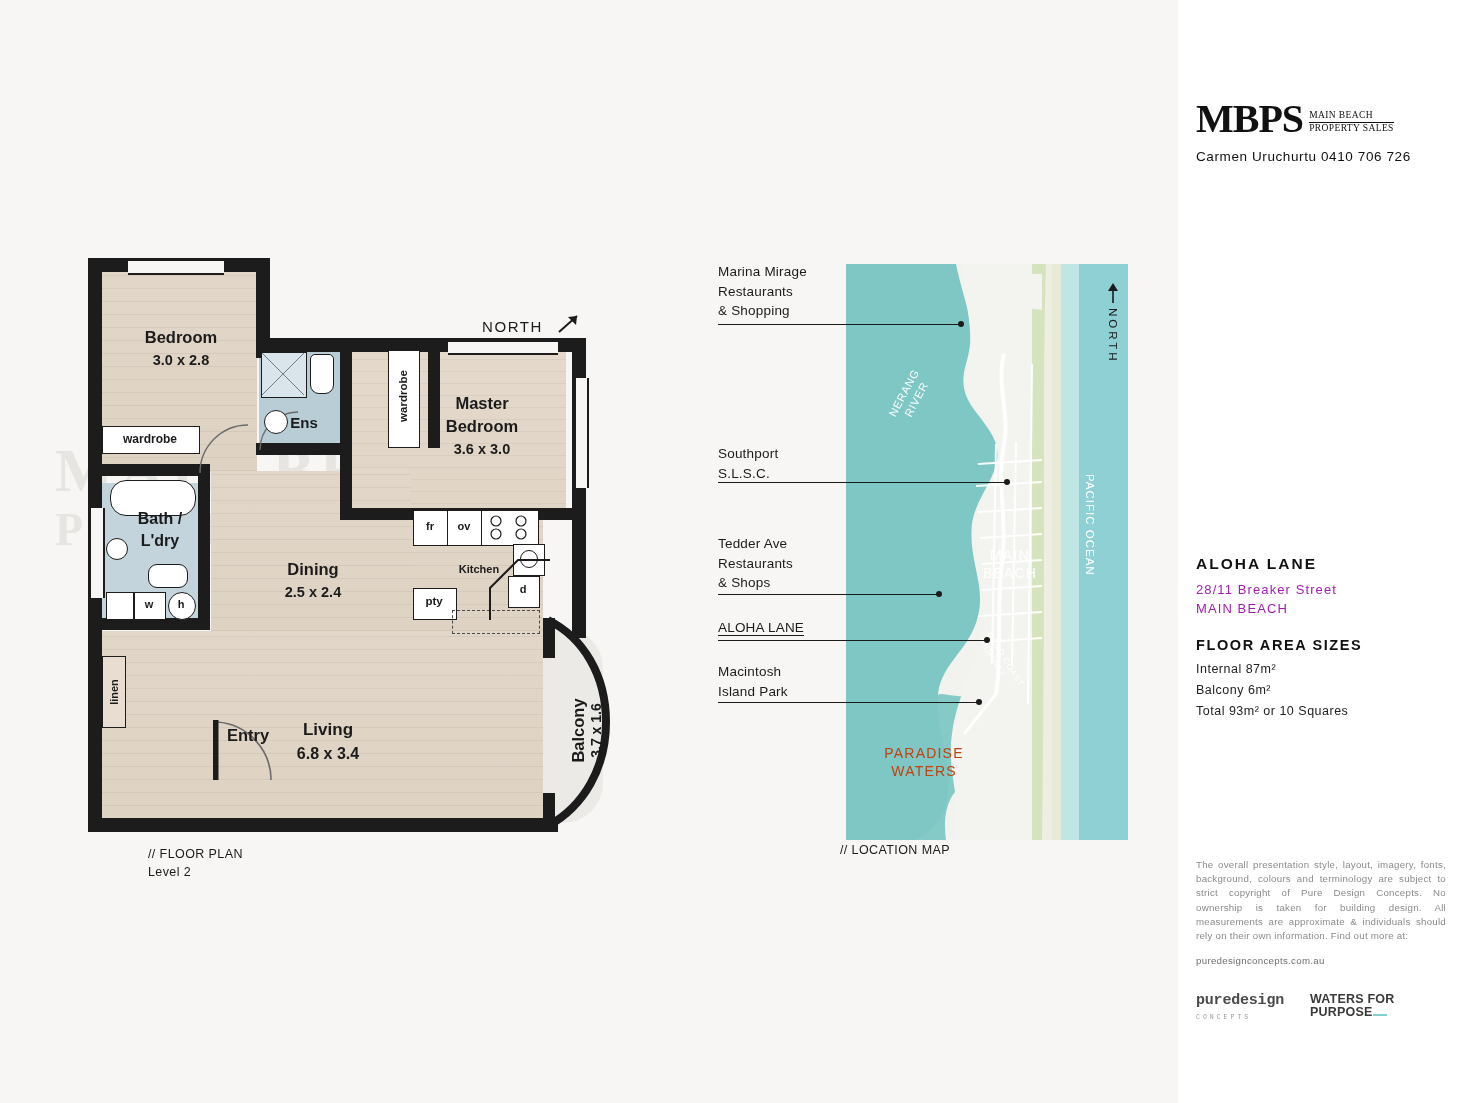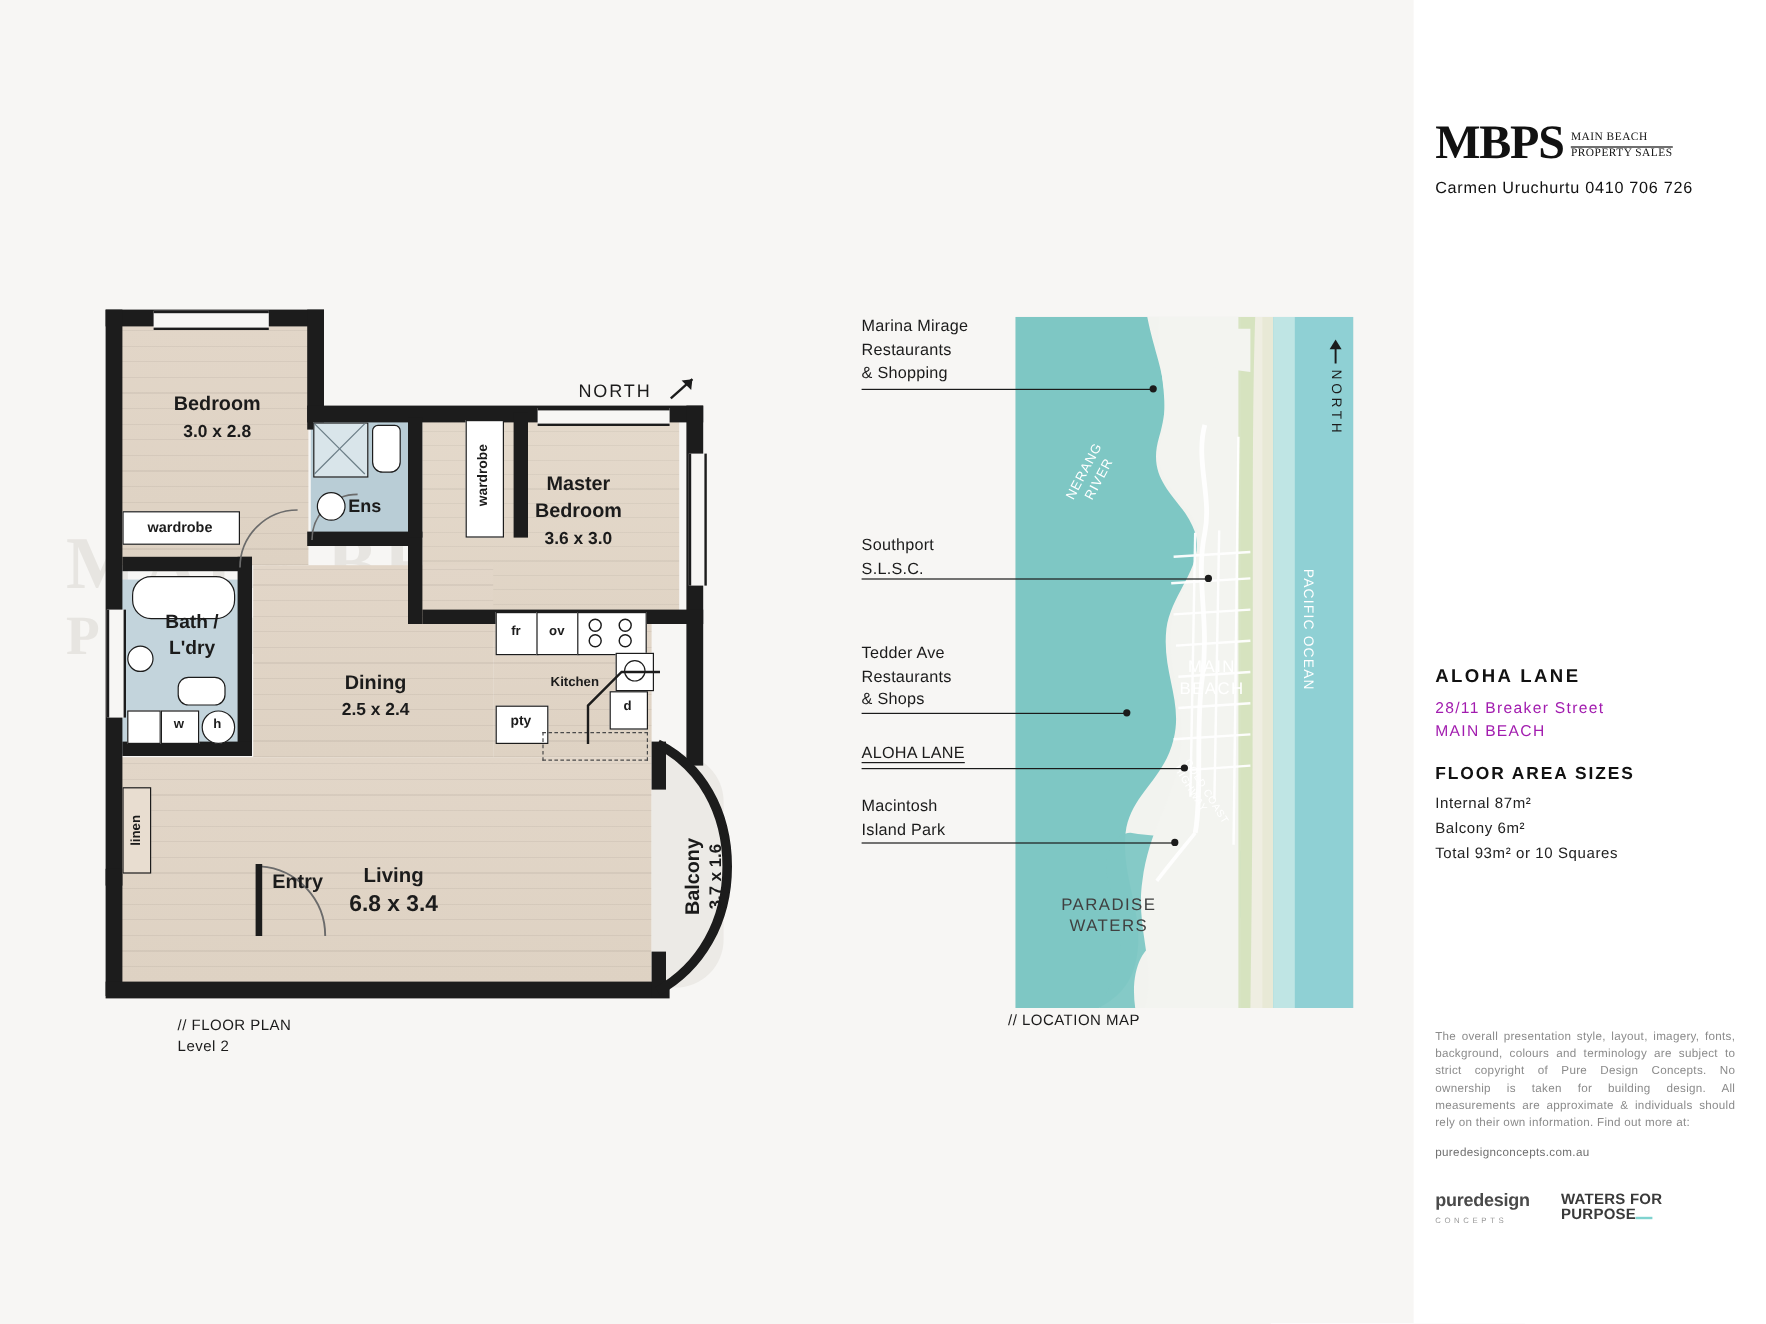--- a/index.html
+++ b/index.html
@@ -23,21 +23,21 @@
   .specs{margin-top:17px;font-size:12.5px;letter-spacing:1px;line-height:19px;color:#222;}
   .fas-title{margin-top:19px;font-size:14.5px;letter-spacing:1.6px;font-weight:bold;color:#111;}
   .fas{margin-top:6px;font-size:12.5px;letter-spacing:.5px;line-height:21px;color:#222;}
 
   .disclaimer{position:absolute;left:1196px;top:858px;width:250px;font-size:9.7px;line-height:14.2px;
               letter-spacing:.25px;color:#8b8b8b;text-align:justify;}
   .disclaimer .site{display:block;margin-top:11px;color:#6f6f6f;letter-spacing:.3px;}
 
   
   .logos{position:absolute;left:1196px;top:993px;width:250px;display:flex;align-items:flex-start;gap:26px;}
-  .pdc{font-size:15px;font-weight:bold;color:#4a4a4a;letter-spacing:-.2px;line-height:15px;}
+  .pdc{font-size:15px;font-weight:bold;color:#4a4a4a;letter-spacing:-.2px;line-height:15px;font-family:Liberation Mono, monospace;}
   .pdc small{display:block;font-size:6.5px;letter-spacing:3px;font-weight:normal;color:#9a9a9a;margin-top:2px;}
   .pfp{font-size:12.5px;font-weight:bold;color:#3a3a3a;line-height:13px;letter-spacing:.2px;}
   .pfp .u{display:inline-block;border-bottom:2px solid #7fd3cf;width:14px;}
 
   
   .watermark{position:absolute;left:55px;top:440px;width:1090px;text-align:left;
              font-family:"Liberation Serif", serif;font-weight:bold;color:#e7e5e1;
              font-size:62px;letter-spacing:6px;line-height:60px;pointer-events:none;}
   .watermark div:nth-child(2){font-size:46px;letter-spacing:5px;}
 
@@ -68,21 +68,21 @@
   .mapcap{position:absolute;left:840px;top:843px;font-size:12.5px;letter-spacing:.4px;color:#1b1b1b;}
   .fpcap{position:absolute;left:148px;top:845px;font-size:12.5px;letter-spacing:.4px;color:#1b1b1b;line-height:18px;}
   .poi{position:absolute;font-size:13.5px;letter-spacing:.2px;line-height:19.5px;color:#1b1b1b;}
   .poi.u span{border-bottom:1px solid #1b1b1b;}
   .leader{position:absolute;height:1px;background:#1b1b1b;}
   .dot{position:absolute;width:6px;height:6px;border-radius:50%;background:#1b1b1b;}
   .mapnorth{position:absolute;right:8px;top:18px;font-size:12px;letter-spacing:.5px;color:#1b1b1b;text-align:center;line-height:15px;}
   .oceanlbl{position:absolute;font-size:11.5px;letter-spacing:1px;color:#ffffff;line-height:13px;text-align:center;}
   .riverlbl{position:absolute;font-size:11px;letter-spacing:.8px;color:#ffffff;font-weight:normal;}
   .mblbl{position:absolute;font-size:14px;letter-spacing:1.2px;color:#ffffff;text-align:center;line-height:18px;}
-  .pwlbl{position:absolute;font-size:14px;letter-spacing:1.2px;color:#404040;text-align:center;line-height:18px;}
+  .pwlbl{position:absolute;font-size:14px;letter-spacing:1.2px;color:#c2410c;text-align:center;line-height:18px;}
   .hwy{position:absolute;font-size:8.5px;letter-spacing:.6px;color:#ffffff;}
 </style>
 </head>
 <body>
 
 <div class="page"></div>
 <div class="rightpanel"></div>
 
 <div class="watermark">
   <div>MAIN BEACH</div>
@@ -214,21 +214,21 @@
 
   <div class="lbl" style="left:160px;top:300px;width:130px;font-size:16.5px;line-height:23px;">
     <span class="n">Dining</span>
     <span class="d" style="font-size:14.5px;">2.5 x 2.4</span>
   </div>
 
   <div class="lbl" style="left:336px;top:305px;width:110px;font-size:11px;">Kitchen</div>
 
   <div class="lbl" style="left:170px;top:460px;width:140px;font-size:17px;line-height:24px;">
     <span class="n">Living</span>
-    <span class="d" style="font-size:19px;">6.8 x 3.4</span>
+    <span class="d" style="font-size:16px;">6.8 x 3.4</span>
   </div>
 
   <div class="lbl" style="left:100px;top:468px;width:120px;font-size:16.5px;">Entry</div>
 
   <div style="position:absolute;left:398px;top:455px;width:200px;transform:rotate(-90deg);text-align:center;">
     <span style="font-size:16.5px;font-weight:bold;">Balcony</span>
     <span style="display:block;font-size:14px;font-weight:bold;">3.7 x 1.6</span>
   </div>
 </div>
 

